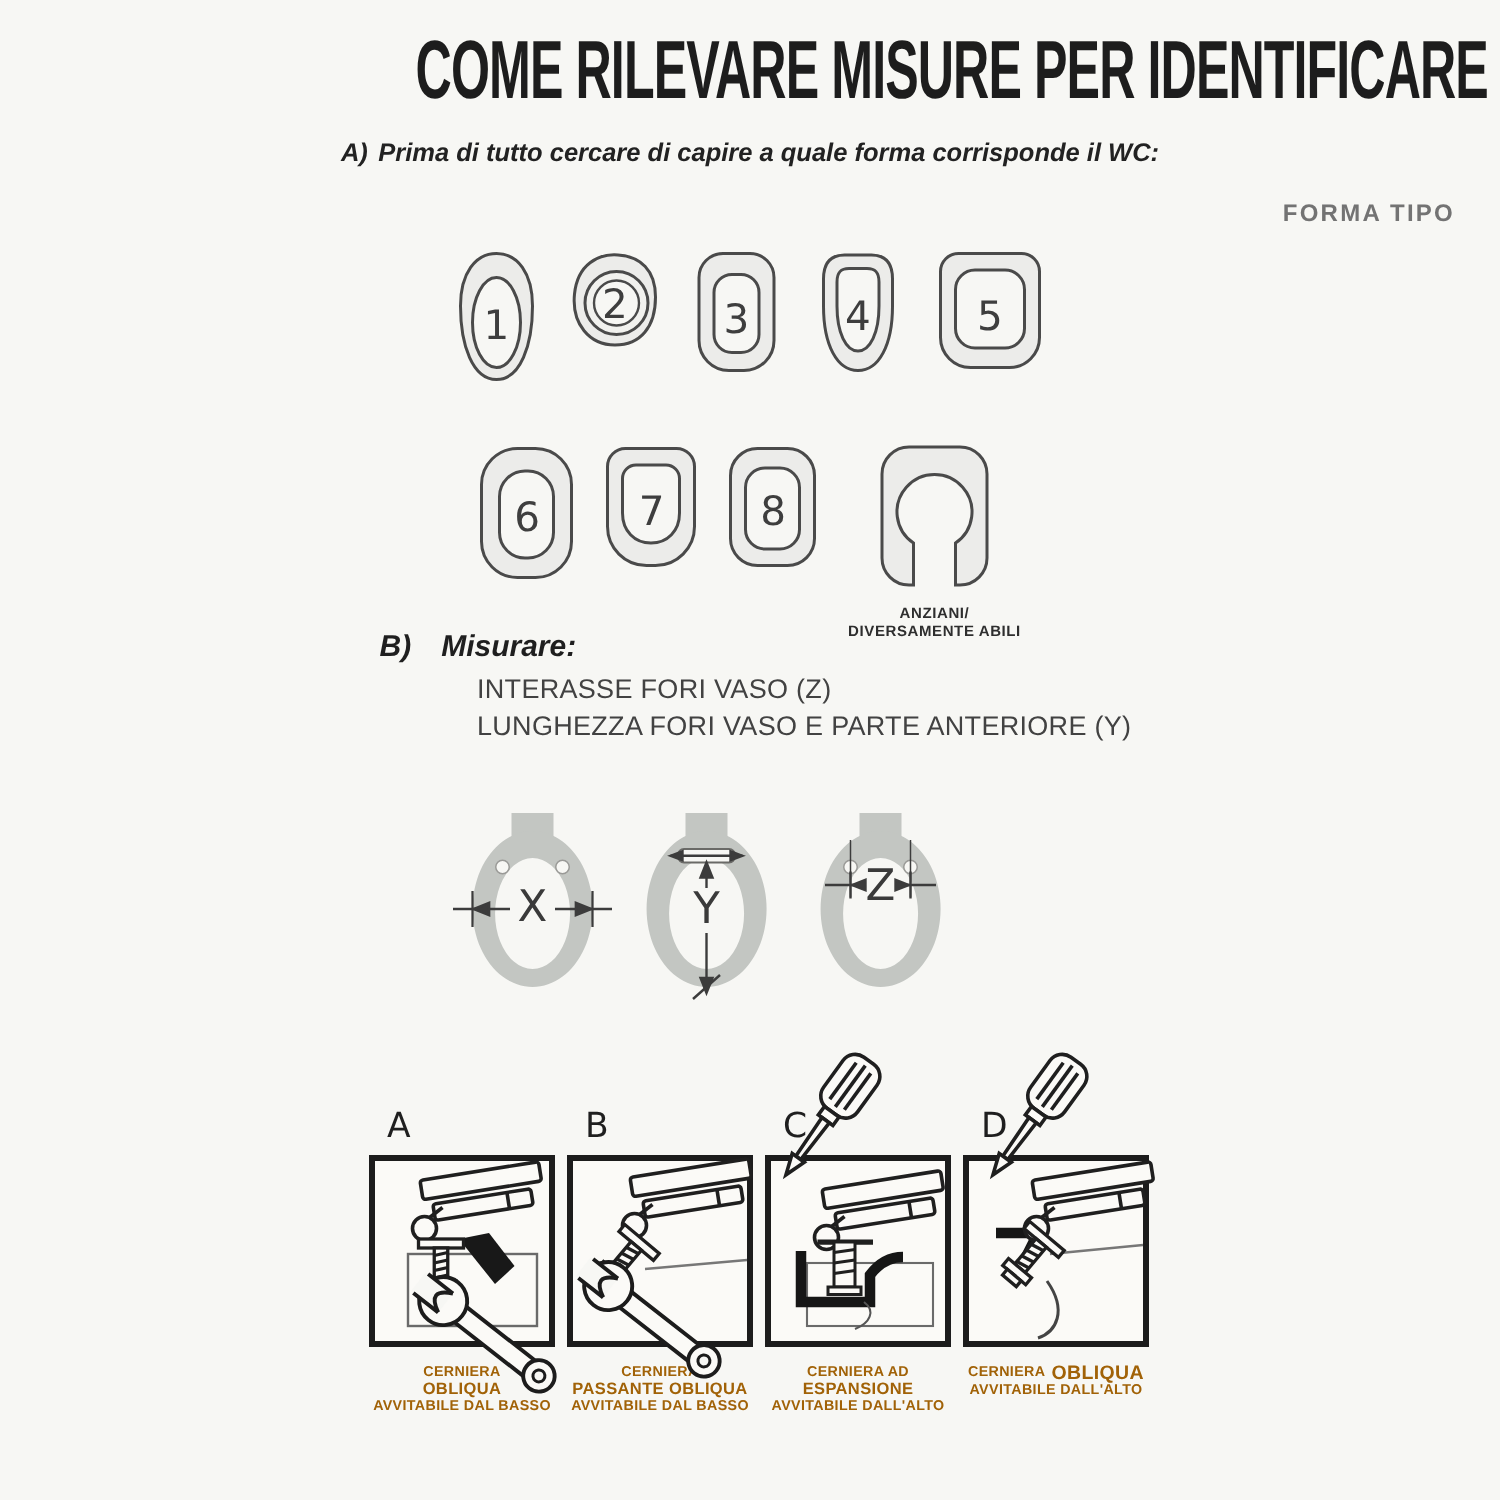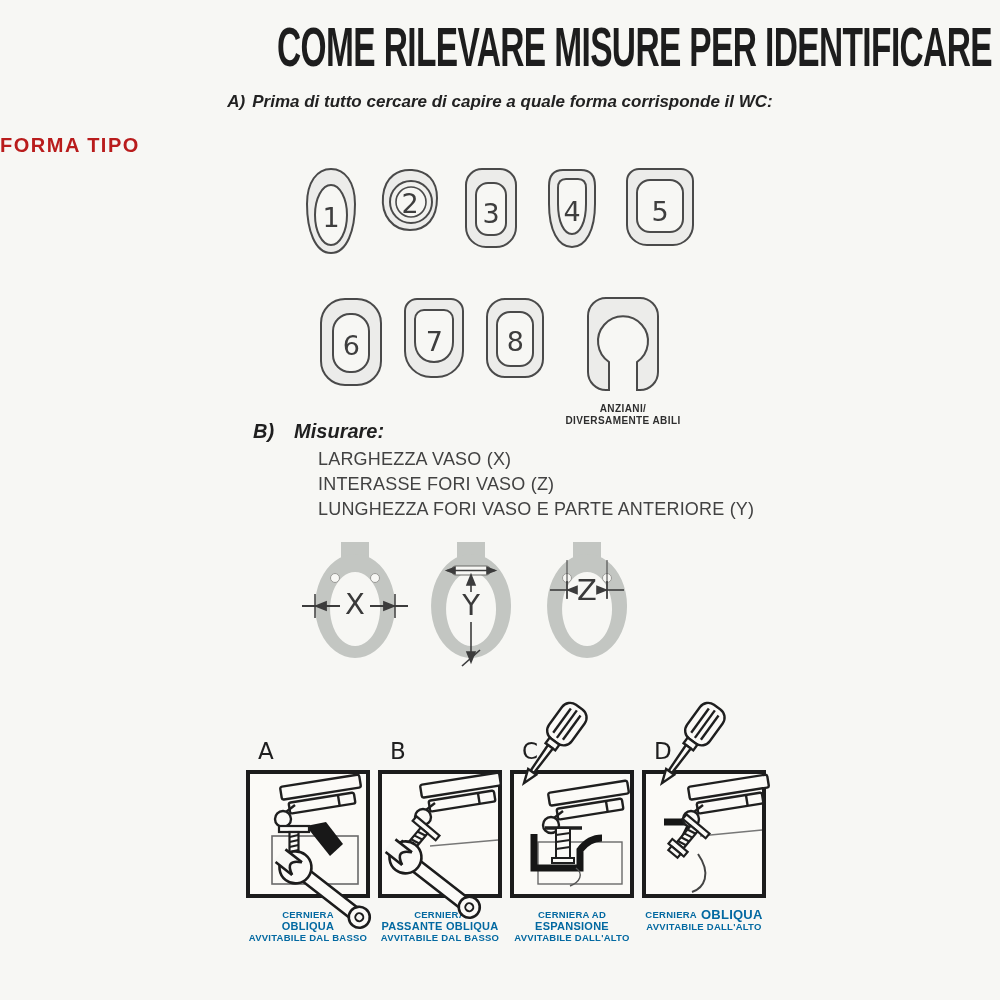--- a/index.html
+++ b/index.html
@@ -9,22 +9,22 @@
   .title{position:absolute;top:16px;left:0;width:100%;text-align:center;margin:0;}
   .title span{display:inline-block;font-family:"Liberation Sans",sans-serif;font-weight:bold;
         font-size:54px;letter-spacing:-1px;color:#1d1d1d;transform:scale(0.62,1.02);transform-origin:50% 50%;white-space:nowrap;}
   
   .italic-line{position:absolute;left:0;width:100%;text-align:center;
         font-style:italic;font-weight:bold;font-size:17px;color:#222;}
   .line-a{top:92px;}
   .line-c{top:678px;font-size:16.5px;}
   .sec-label{margin-right:7px;}
   
-  .forma-heading{position:absolute;top:134px;left:0;width:970px;text-align:left;
-        font-weight:bold;font-size:20px;letter-spacing:1.5px;color:#b91c1c;}
+  .forma-heading{position:absolute;top:134px;left:0;width:970px;text-align:right;
+        font-weight:bold;font-size:16px;letter-spacing:1.5px;color:#737373;}
   
   .shape-row{position:absolute;display:flex;align-items:flex-start;}
   .row1{top:166px;left:0;width:1000px;justify-content:center;gap:22px;}
   .row2{top:296px;left:0;width:1000px;justify-content:center;gap:20px;}
   .shape-cell{position:relative;text-align:center;}
   .shape-num{position:absolute;left:0;right:0;text-align:center;
         font-family:"DejaVu Sans",sans-serif;font-size:27px;color:#3e3e3e;}
   .shape-label{margin-top:7px;font-size:10px;font-weight:bold;letter-spacing:.4px;color:#2e2e2e;line-height:12px;white-space:nowrap;}
   
   .b-head{position:absolute;top:420px;left:253px;display:flex;gap:20px;
@@ -39,21 +39,21 @@
   
   .diagram-row{position:absolute;top:738px;left:246px;display:flex;gap:8px;}
   .dcell{position:relative;width:124px;display:flex;flex-direction:column;align-items:center;}
   .dletter{align-self:flex-start;height:32px;padding-left:12px;
         font-family:"DejaVu Sans",sans-serif;font-size:23px;color:#1f1f1f;}
   .dbox{position:relative;width:116px;height:120px;border:4px solid #1c1c1c;background:#fbfaf7;z-index:1;}
   .dbox svg{position:absolute;left:-4px;top:-4px;overflow:visible;}
   .tool{position:absolute;z-index:5;width:34px;height:104px;transform-origin:17px 50px;}
   .tool-c{top:-42px;left:24px;transform:rotate(36deg);}
   .tool-d{top:-42px;left:30px;transform:rotate(36deg);}
-  .cap{margin-top:11px;text-align:center;color:#0369a1;}
+  .cap{margin-top:11px;text-align:center;color:#a16207;}
   .cap .l{font-size:9.5px;font-weight:bold;letter-spacing:.25px;line-height:11.5px;white-space:nowrap;}
   .cap .l.em{font-size:11px;}
   .cap .split{display:flex;justify-content:center;gap:4px;}
   .hiddendefs{position:absolute;width:0;height:0;}
 </style>
 </head>
 <body>
 
 <svg class="hiddendefs" aria-hidden="true">
   <defs>
@@ -183,21 +183,20 @@
         <div>DIVERSAMENTE ABILI</div>
       </div>
     </div>
   </div>
 
   <div class="b-head">
     <span>B)</span>
     <span>Misurare:</span>
   </div>
   <div class="b-list">
-    <div>LARGHEZZA VASO (X)</div>
     <div>INTERASSE FORI VASO (Z)</div>
     <div>LUNGHEZZA FORI VASO E PARTE ANTERIORE (Y)</div>
   </div>
 
   <div class="measure-row">
 
     <div class="measure-fig">
       <svg width="110" height="134" viewBox="0 0 110 134">
         <use href="#sil"></use>
         <circle cx="35" cy="42" r="4.5" fill="#f7f7f4" stroke="#9a9a97" stroke-width="1"></circle>

